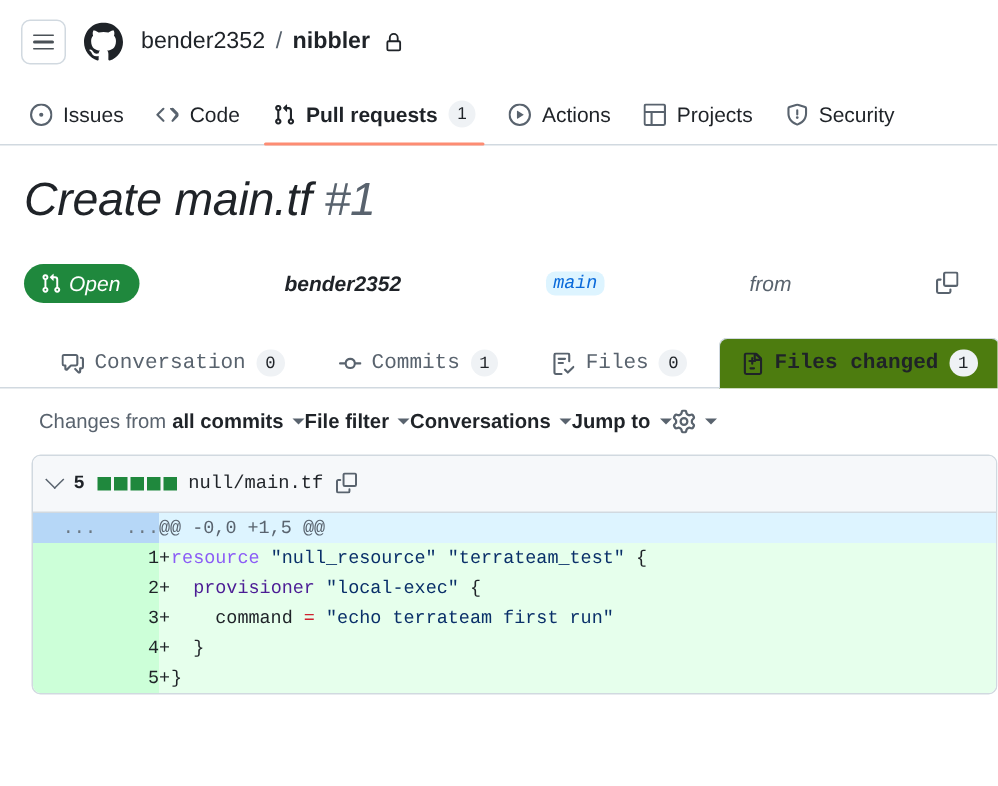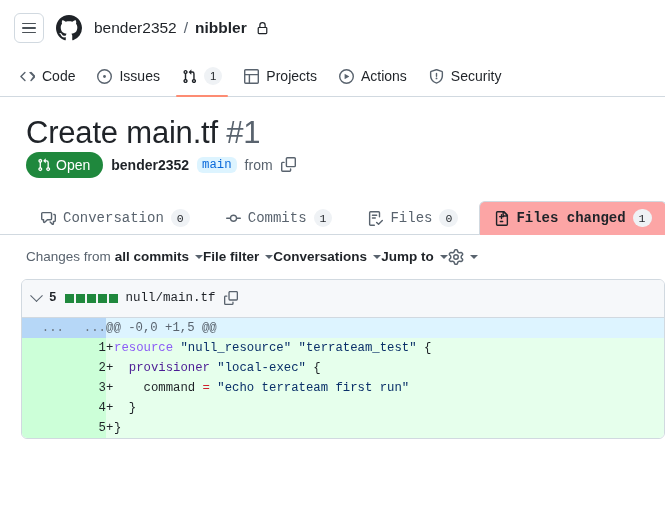--- a/index.html
+++ b/index.html
@@ -75,36 +75,37 @@
     min-width: 18px; height: 18px;
     padding: 0 6px;
     border-radius: 20px;
     background: #eff2f5;
     color: #1f2328;
     font-size: 11.5px;
     font-weight: normal;
   }
 
   
-  .pr-header { padding: 18px 26px 0 26px; }
+  .pr-header { padding: 18px 26px 0 16px; font-style: italic; }
   .pr-title {
     font-size: 31px;
     font-weight: normal;
     line-height: 1.18;
     letter-spacing: -0.2px;
     margin: 0;
   }
   .pr-number { color: #59636e; }
   .pr-sub {
     display: flex; align-items: center;
     gap: 8px;
-    margin-top: 0;
+    margin-top: 24px;
     font-size: 14px;
     color: #59636e;
     white-space: nowrap;
+    justify-content: space-between;
   }
   .state-badge {
     display: inline-flex; align-items: center; gap: 5px;
     background: #1f883d;
     color: #ffffff;
     border-radius: 20px;
     padding: 5px 13px 5px 11px;
     font-size: 14px;
     font-weight: normal;
   }
@@ -144,21 +145,21 @@
     color: #59636e;
     position: relative;
     border: 1px solid transparent;
     border-bottom: none;
     border-radius: 6px 6px 0 0;
     height: 34px;
     white-space: nowrap;
   }
   .prtab .ico { display: inline-flex; align-items: center; }
   .prtab.selected {
-    background: #fca5a5;
+    background: #4d7c0f;
     border-color: #d1d9e0;
     color: #1f2328;
     font-weight: bold;
     z-index: 2;
   }
   .prtab.selected::after {
     content: "";
     position: absolute;
     left: 0; right: 0; bottom: -1px;
     height: 1px;
@@ -275,61 +276,62 @@
       </svg>
     </span>
   </div>
 </div>
 
 <div class="reponav">
 
   <div class="reponav-item">
     <span class="ico">
       <svg width="15" height="15" viewBox="0 0 16 16" aria-hidden="true">
-          <path fill="currentColor" d="M4.72 3.22a.75.75 0 0 1 1.06 1.06L2.06 8l3.72 3.72a.75.75 0 1 1-1.06 1.06L.47 8.53a.75.75 0 0 1 0-1.06Zm6.56 0a.75.75 0 0 1 1.06 0l4.25 4.25a.75.75 0 0 1 0 1.06l-4.25 4.25a.75.75 0 1 1-1.06-1.06L13.94 8l-3.72-3.72a.75.75 0 0 1 0-1.06Z"></path>
-        </svg>
-    </span>
-    <span>Code</span>
-  </div>
-
-  <div class="reponav-item">
-    <span class="ico">
-      <svg width="15" height="15" viewBox="0 0 16 16" aria-hidden="true">
           <path fill="currentColor" d="M8 9.5a1.5 1.5 0 1 0 0-3 1.5 1.5 0 0 0 0 3Z"></path>
           <path fill="currentColor" d="M8 0a8 8 0 1 1 0 16A8 8 0 0 1 8 0ZM1.5 8a6.5 6.5 0 1 0 13 0 6.5 6.5 0 0 0-13 0Z"></path>
         </svg>
     </span>
     <span>Issues</span>
   </div>
 
+  <div class="reponav-item">
+    <span class="ico">
+      <svg width="15" height="15" viewBox="0 0 16 16" aria-hidden="true">
+          <path fill="currentColor" d="M4.72 3.22a.75.75 0 0 1 1.06 1.06L2.06 8l3.72 3.72a.75.75 0 1 1-1.06 1.06L.47 8.53a.75.75 0 0 1 0-1.06Zm6.56 0a.75.75 0 0 1 1.06 0l4.25 4.25a.75.75 0 0 1 0 1.06l-4.25 4.25a.75.75 0 1 1-1.06-1.06L13.94 8l-3.72-3.72a.75.75 0 0 1 0-1.06Z"></path>
+        </svg>
+    </span>
+    <span>Code</span>
+  </div>
+
   <div class="reponav-item selected">
     <span class="ico" style="color:#1f2328">
       <svg width="15" height="15" viewBox="0 0 16 16" aria-hidden="true">
           <path fill="currentColor" d="M1.5 3.25a2.25 2.25 0 1 1 3 2.122v5.256a2.251 2.251 0 1 1-1.5 0V5.372A2.25 2.25 0 0 1 1.5 3.25Zm5.677-.177L9.573.677A.25.25 0 0 1 10 .854V2.5h1A2.5 2.5 0 0 1 13.5 5v5.628a2.251 2.251 0 1 1-1.5 0V5a1 1 0 0 0-1-1h-1v1.646a.25.25 0 0 1-.427.177L7.177 3.427a.25.25 0 0 1 0-.354ZM3.75 2.5a.75.75 0 1 0 0 1.5.75.75 0 0 0 0-1.5Zm0 9.5a.75.75 0 1 0 0 1.5.75.75 0 0 0 0-1.5Zm8.25.75a.75.75 0 1 0 1.5 0 .75.75 0 0 0-1.5 0Z"></path>
         </svg>
     </span>
+    <span>Pull requests</span>
     <span class="counter">1</span>
   </div>
 
   <div class="reponav-item">
     <span class="ico">
       <svg width="15" height="15" viewBox="0 0 16 16" aria-hidden="true">
+          <path fill="currentColor" d="M8 0a8 8 0 1 1 0 16A8 8 0 0 1 8 0ZM1.5 8a6.5 6.5 0 1 0 13 0 6.5 6.5 0 0 0-13 0Zm4.879-2.773 4.264 2.559a.25.25 0 0 1 0 .428l-4.264 2.559A.25.25 0 0 1 6 10.559V5.442a.25.25 0 0 1 .379-.215Z"></path>
+        </svg>
+    </span>
+    <span>Actions</span>
+  </div>
+
+  <div class="reponav-item">
+    <span class="ico">
+      <svg width="15" height="15" viewBox="0 0 16 16" aria-hidden="true">
           <path fill="currentColor" d="M1.75 0h12.5C15.216 0 16 .784 16 1.75v12.5A1.75 1.75 0 0 1 14.25 16H1.75A1.75 1.75 0 0 1 0 14.25V1.75C0 .784.784 0 1.75 0ZM1.5 1.75v3.5h13v-3.5a.25.25 0 0 0-.25-.25H1.75a.25.25 0 0 0-.25.25Zm0 5v7.5c0 .138.112.25.25.25H5v-7.75Zm5 0v7.75h7.75a.25.25 0 0 0 .25-.25v-7.5Z"></path>
         </svg>
     </span>
     <span>Projects</span>
-  </div>
-
-  <div class="reponav-item">
-    <span class="ico">
-      <svg width="15" height="15" viewBox="0 0 16 16" aria-hidden="true">
-          <path fill="currentColor" d="M8 0a8 8 0 1 1 0 16A8 8 0 0 1 8 0ZM1.5 8a6.5 6.5 0 1 0 13 0 6.5 6.5 0 0 0-13 0Zm4.879-2.773 4.264 2.559a.25.25 0 0 1 0 .428l-4.264 2.559A.25.25 0 0 1 6 10.559V5.442a.25.25 0 0 1 .379-.215Z"></path>
-        </svg>
-    </span>
-    <span>Actions</span>
   </div>
 
   <div class="reponav-item">
     <span class="ico">
       <svg width="15" height="15" viewBox="0 0 16 16" aria-hidden="true">
           <path fill="currentColor" d="M7.467.133a1.748 1.748 0 0 1 1.066 0l5.25 1.68A1.75 1.75 0 0 1 15 3.48V7c0 1.566-.32 3.182-1.303 4.682-.983 1.498-2.585 2.813-5.032 3.855a1.7 1.7 0 0 1-1.33 0c-2.447-1.042-4.049-2.357-5.032-3.855C1.32 10.182 1 8.566 1 7V3.48a1.75 1.75 0 0 1 1.217-1.667Zm.61 1.429a.25.25 0 0 0-.153 0l-5.25 1.68a.25.25 0 0 0-.174.238V7c0 1.358.275 2.666 1.057 3.86.784 1.194 2.121 2.34 4.366 3.297a.2.2 0 0 0 .154 0c2.245-.956 3.582-2.104 4.366-3.298C13.225 9.666 13.5 8.36 13.5 7V3.48a.25.25 0 0 0-.174-.237ZM8 4a.75.75 0 0 1 .75.75v3a.75.75 0 0 1-1.5 0v-3A.75.75 0 0 1 8 4Zm0 7a1 1 0 1 1 0-2 1 1 0 0 1 0 2Z"></path>
         </svg>
     </span>
     <span>Security</span>
   </div>

